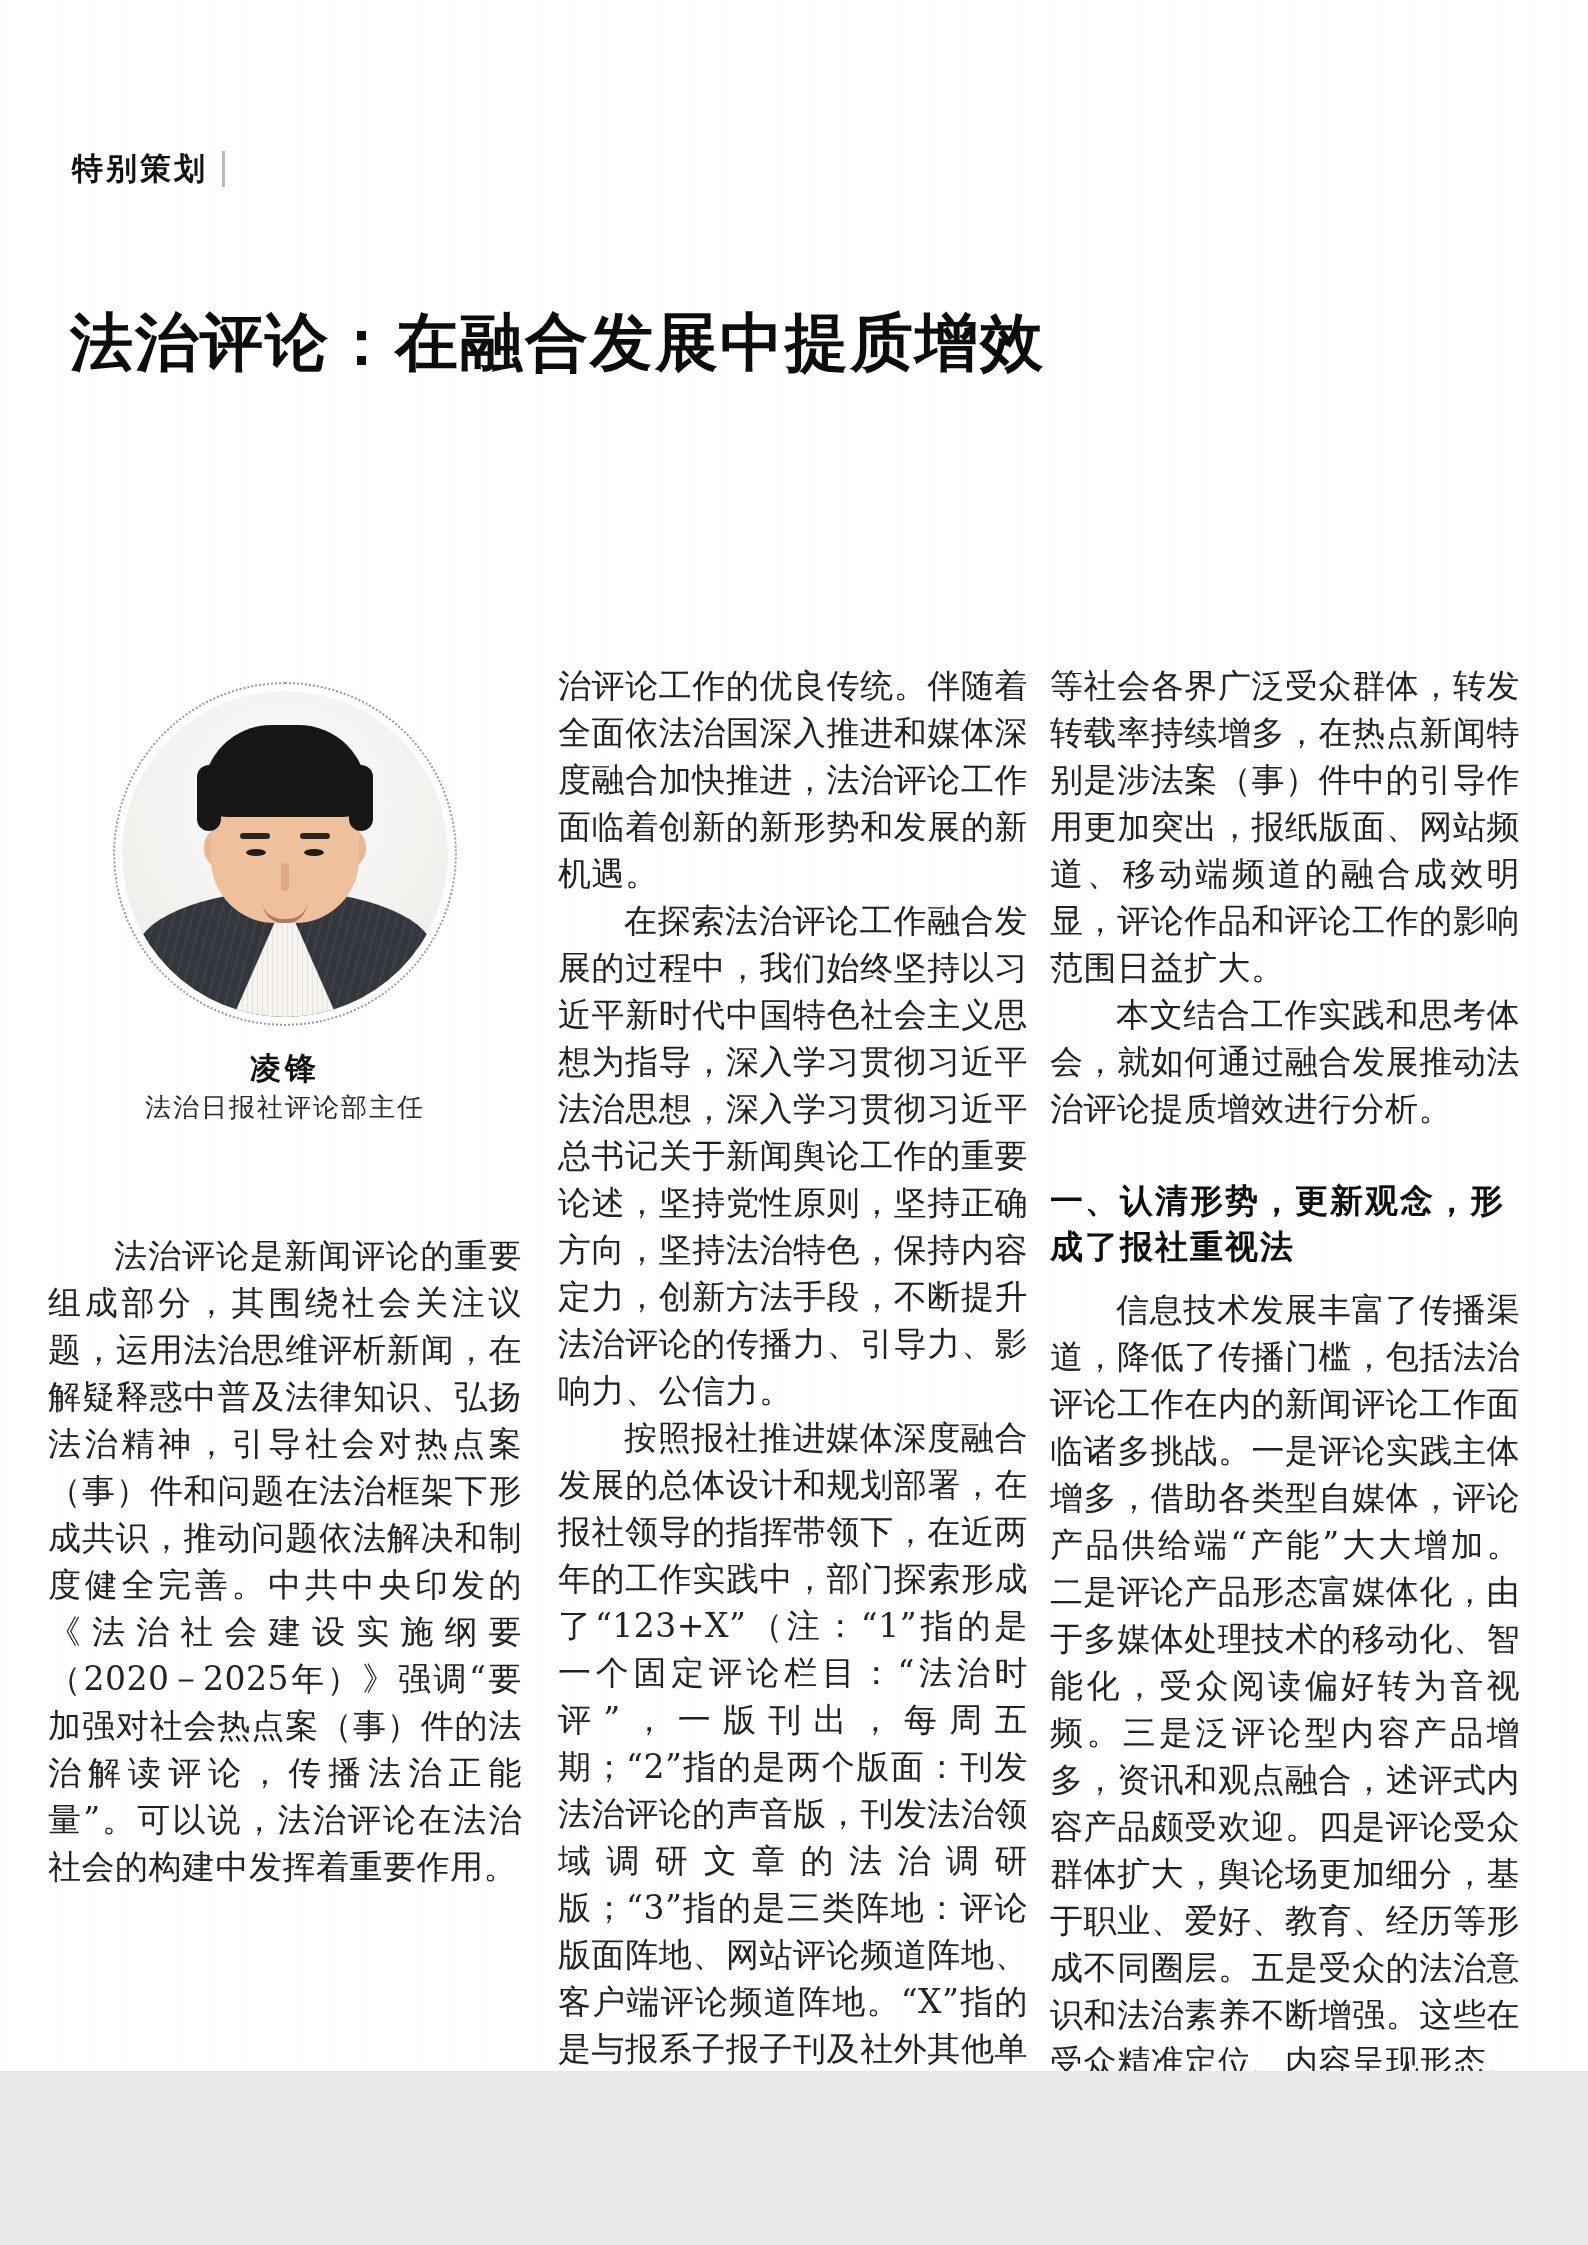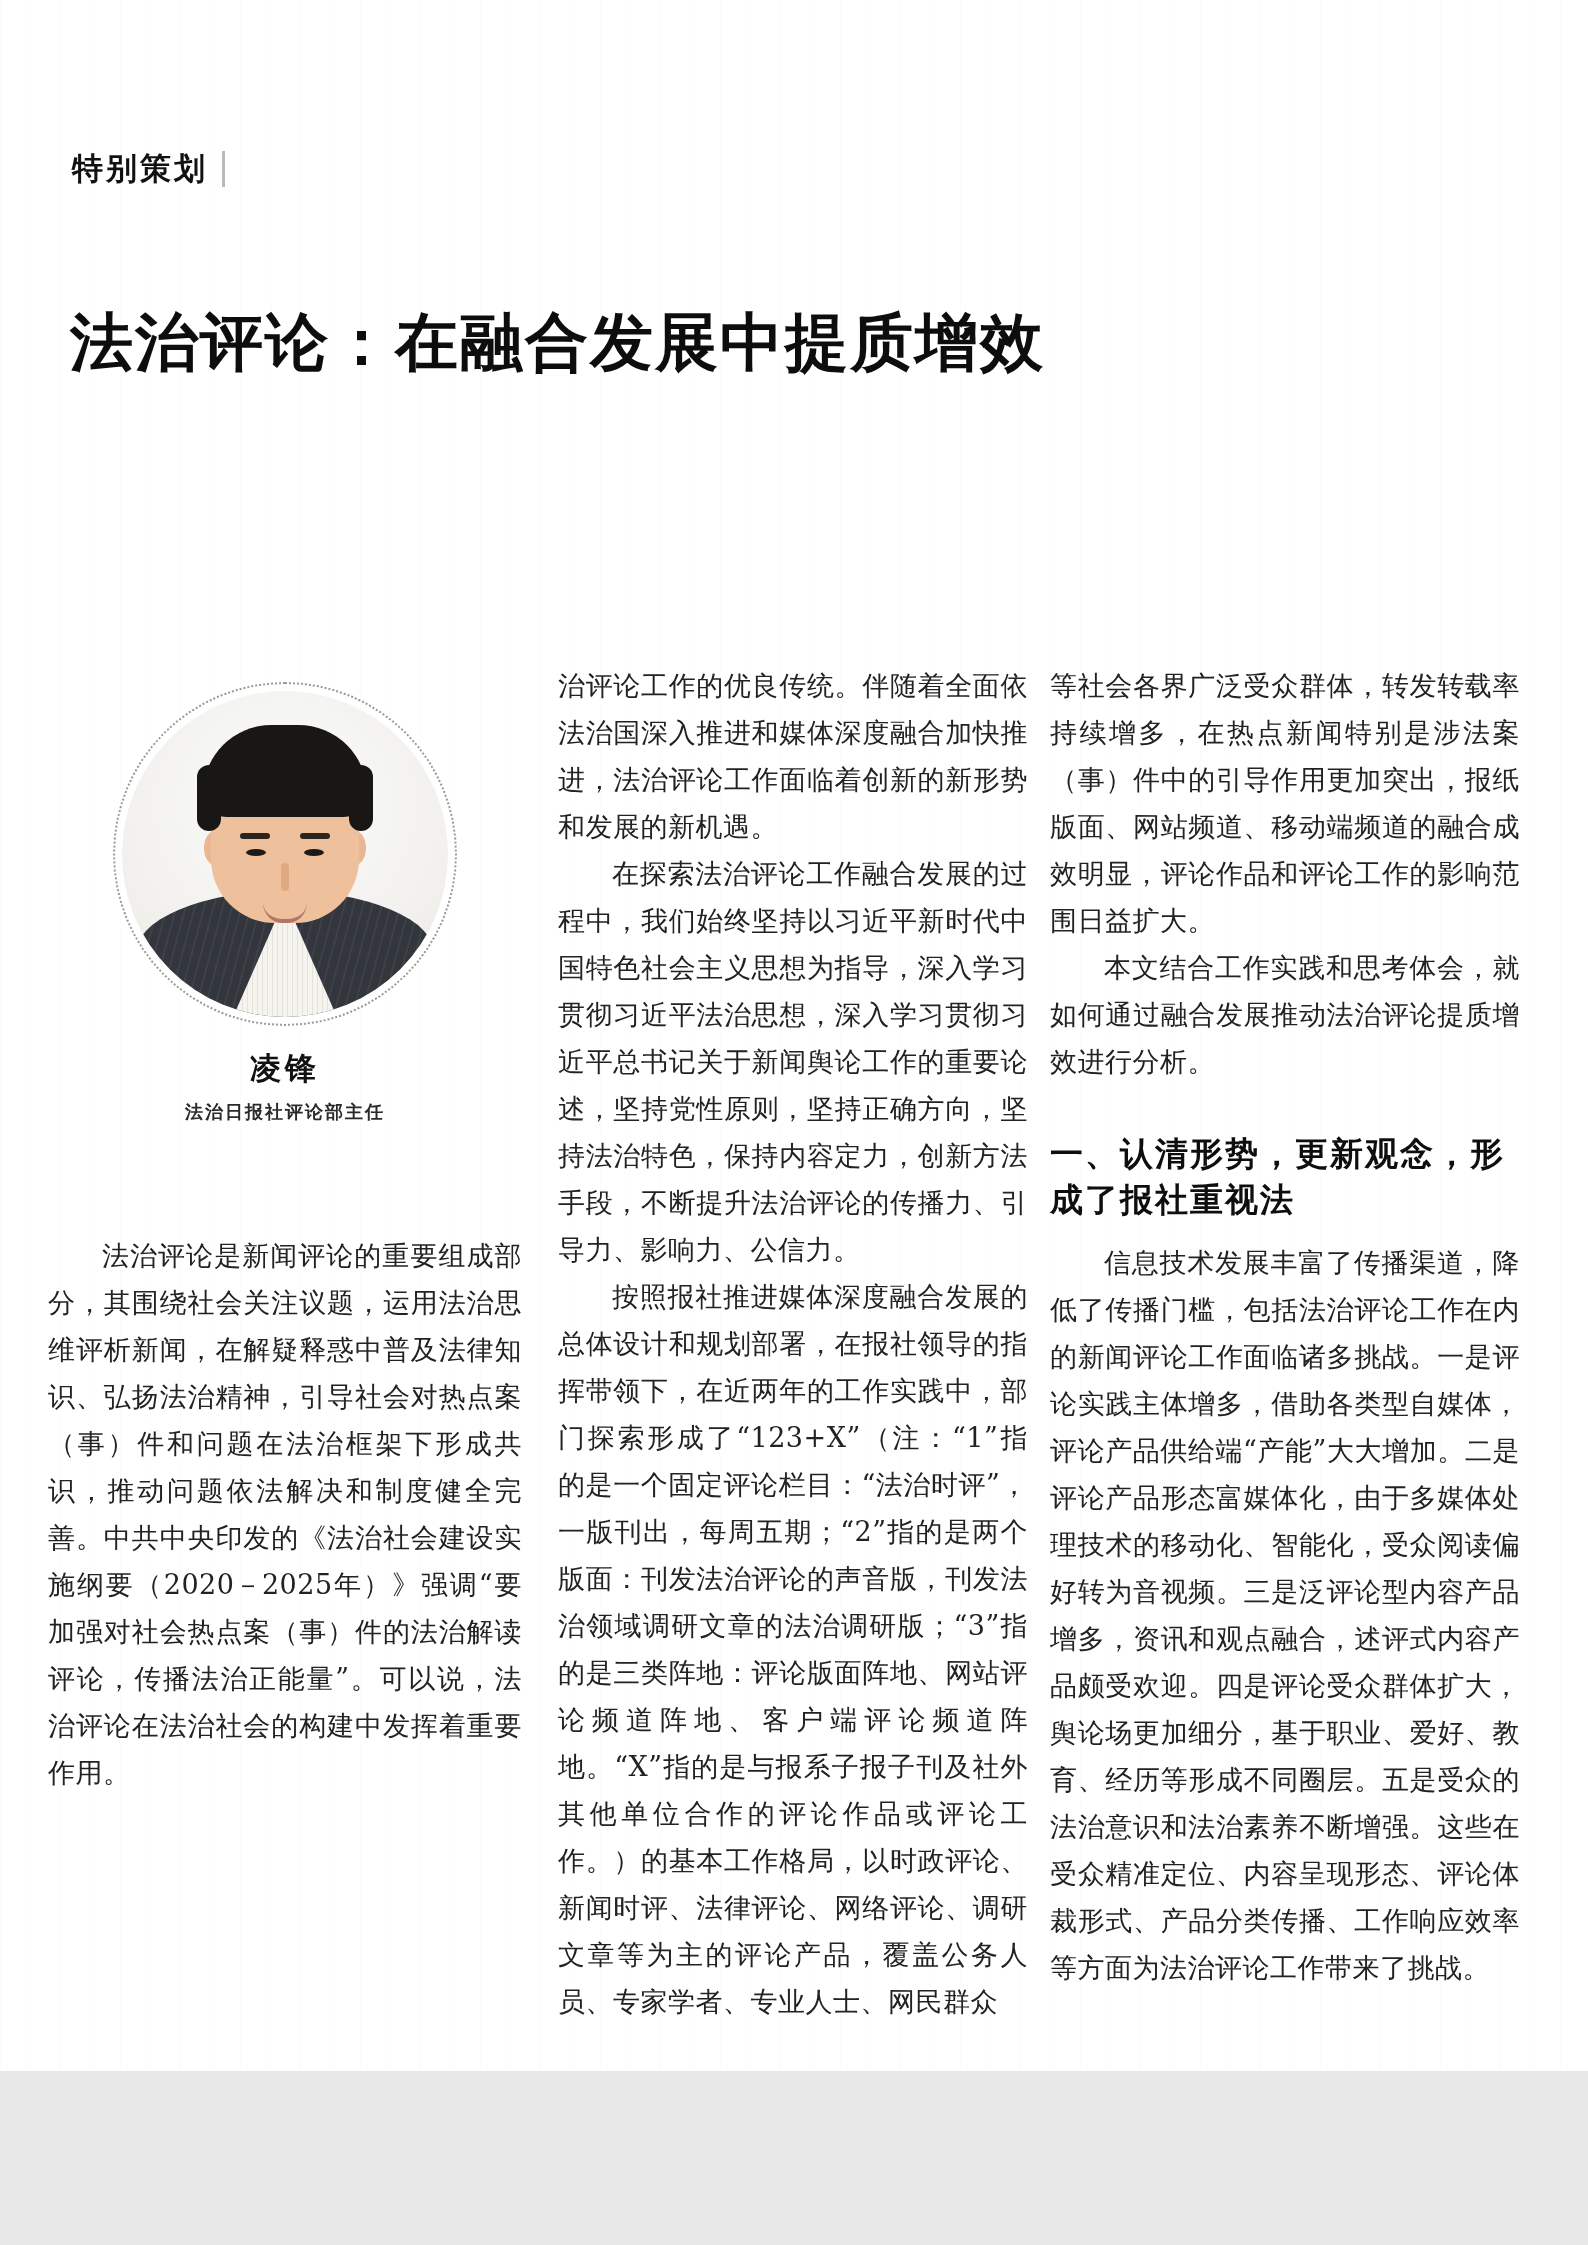--- a/index.html
+++ b/index.html
@@ -22,21 +22,21 @@
   .eyebrow-divider{display:inline-block;width:3px;height:36px;background:#b9b9b9;margin-left:14px;}
   
   .title{
     position:absolute;left:62px;top:292px;margin:8px;
     font-size:63px;font-weight:bold;color:#0d0d0d;
     letter-spacing:2px;white-space:nowrap;
     font-family:"DejaVu Serif","Liberation Serif",serif;
   }
   
   .body-text p{
-    margin:0;font-size:27px;line-height:47px;letter-spacing:0.5px;
+    margin:0;font-size:33px;line-height:47px;letter-spacing:0.5px;
     text-align:justify;color:#222;
   }
   .body-text p.indent{text-indent:2em;}
   .col{position:absolute;}
   .col-mid{left:558px;top:662px;width:470px;}
   .col-right{left:1050px;top:662px;width:470px;}
   .left-text{left:48px;top:1232px;width:474px;}
   .section-heading{
     margin:46px 0 16px 0;
     font-family:"DejaVu Sans","Liberation Sans",sans-serif;
@@ -88,22 +88,22 @@
   .p-brow-l{left:118px;} .p-brow-r{right:118px;}
   .p-eye-l,.p-eye-r{position:absolute;top:158px;width:20px;height:7px;background:#201a16;border-radius:50%;}
   .p-eye-l{left:124px;} .p-eye-r{right:124px;}
   .p-nose{position:absolute;left:50%;top:172px;transform:translateX(-50%);width:8px;height:28px;background:#e0a981;border-radius:4px;}
   .p-mouth{position:absolute;left:50%;top:212px;transform:translateX(-50%);width:44px;height:16px;border-bottom:4px solid #b5766a;border-radius:0 0 40px 40px;}
   .author-name{
     margin-top:22px;font-family:"DejaVu Sans","Liberation Sans",sans-serif;
     font-weight:bold;font-size:31px;color:#111;letter-spacing:4px;
   }
   .author-title{
-    margin-top:10px;font-size:18px;color:#2a2a2a;letter-spacing:2px;
-    font-family:"DejaVu Sans","Liberation Sans",sans-serif;font-weight:bold;
+    font-size:26px;color:#2a2a2a;letter-spacing:2px;
+    font-family:"DejaVu Sans","Liberation Sans",sans-serif;font-weight:normal;
   }
   
   .footer{position:absolute;left:48px;top:2148px;display:flex;align-items:baseline;}
   .page-num{font-family:"DejaVu Sans","Liberation Sans",sans-serif;font-weight:bold;font-size:30px;color:#111;}
   .mag-logo{
     margin-left:18px;font-family:"DejaVu Serif","Liberation Serif",serif;
     font-style:italic;font-weight:bold;font-size:34px;color:#c0171c;letter-spacing:2px;
   }
   .issue{
     margin-left:18px;font-family:"DejaVu Sans","Liberation Sans",sans-serif;

